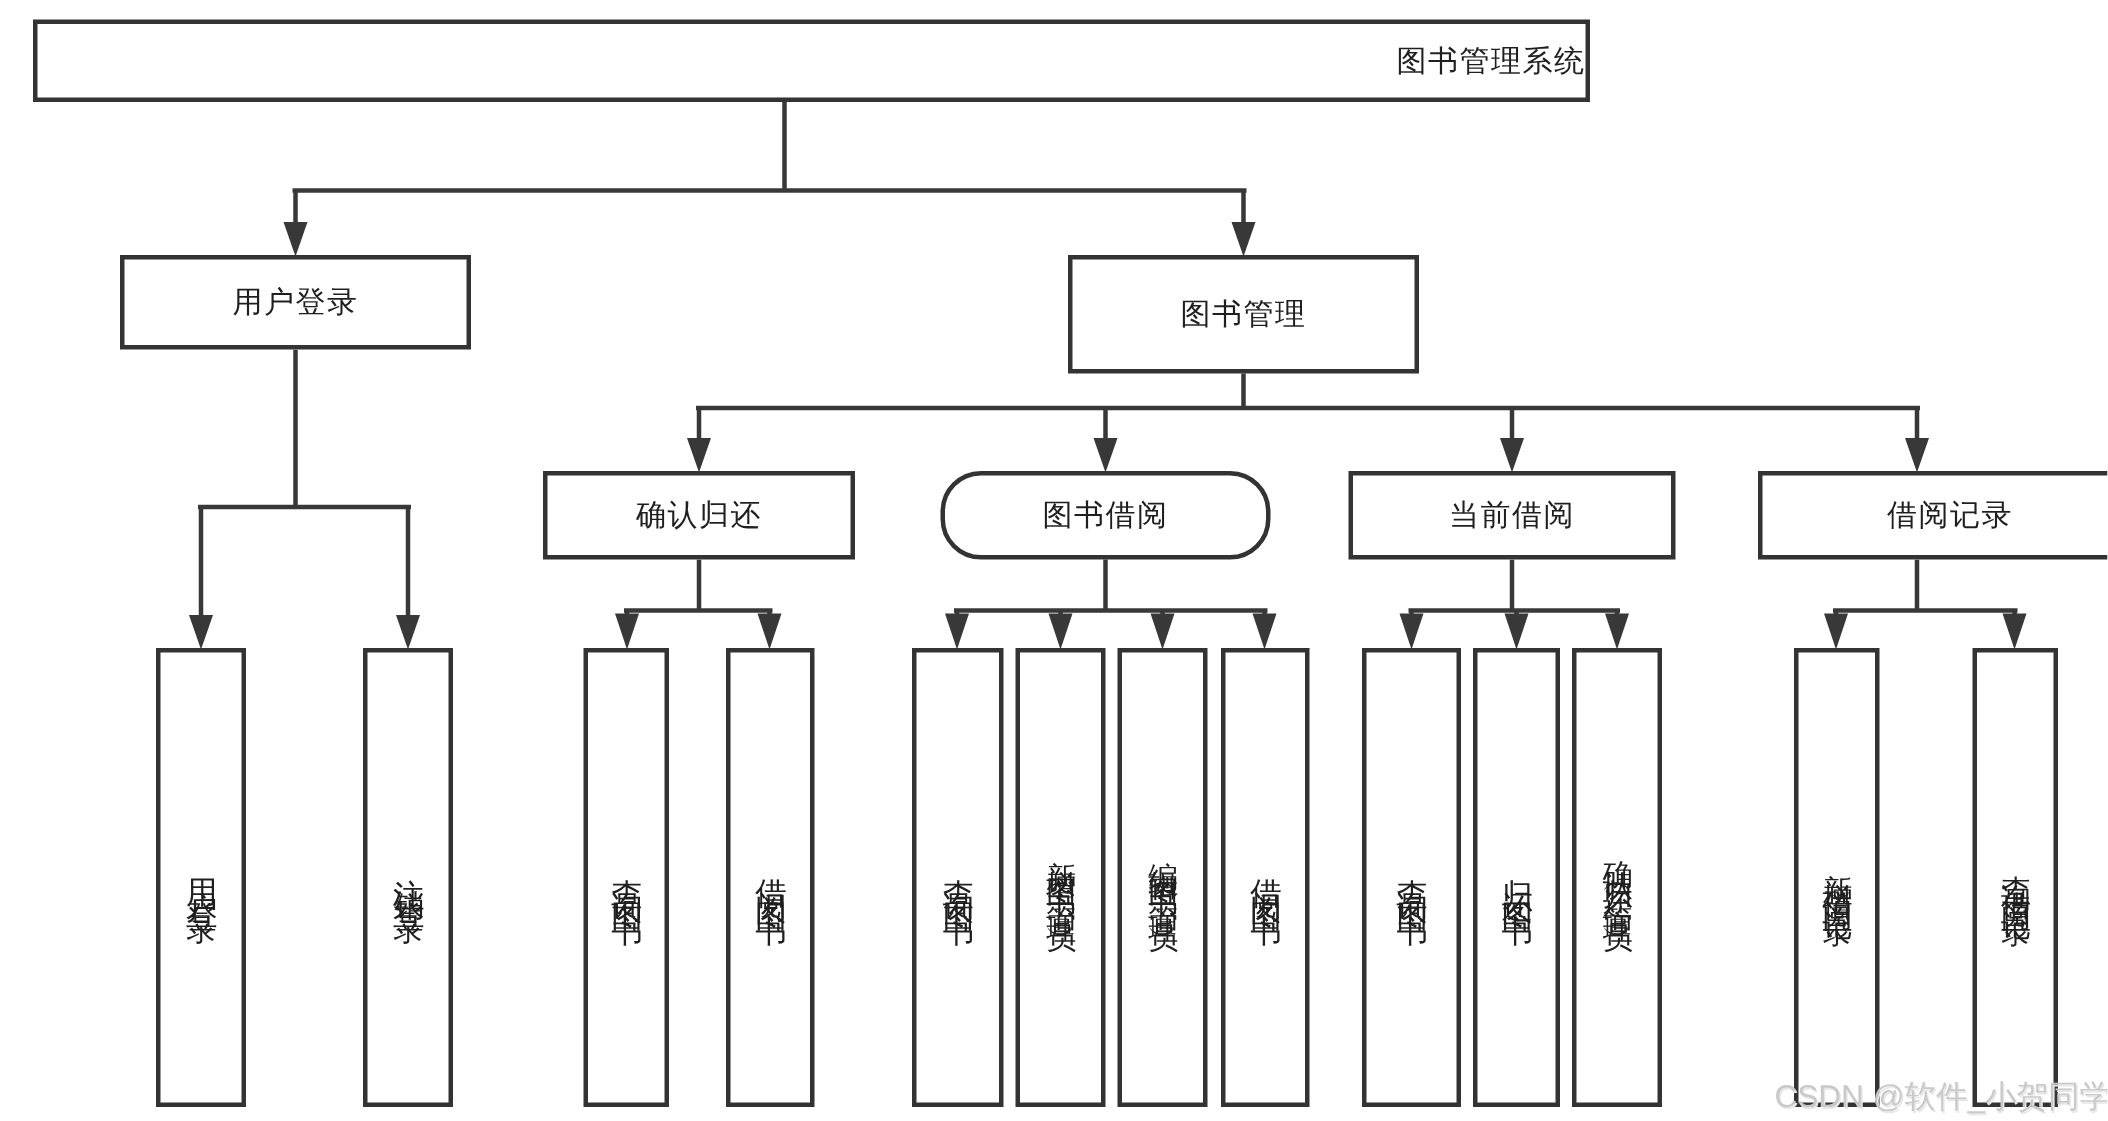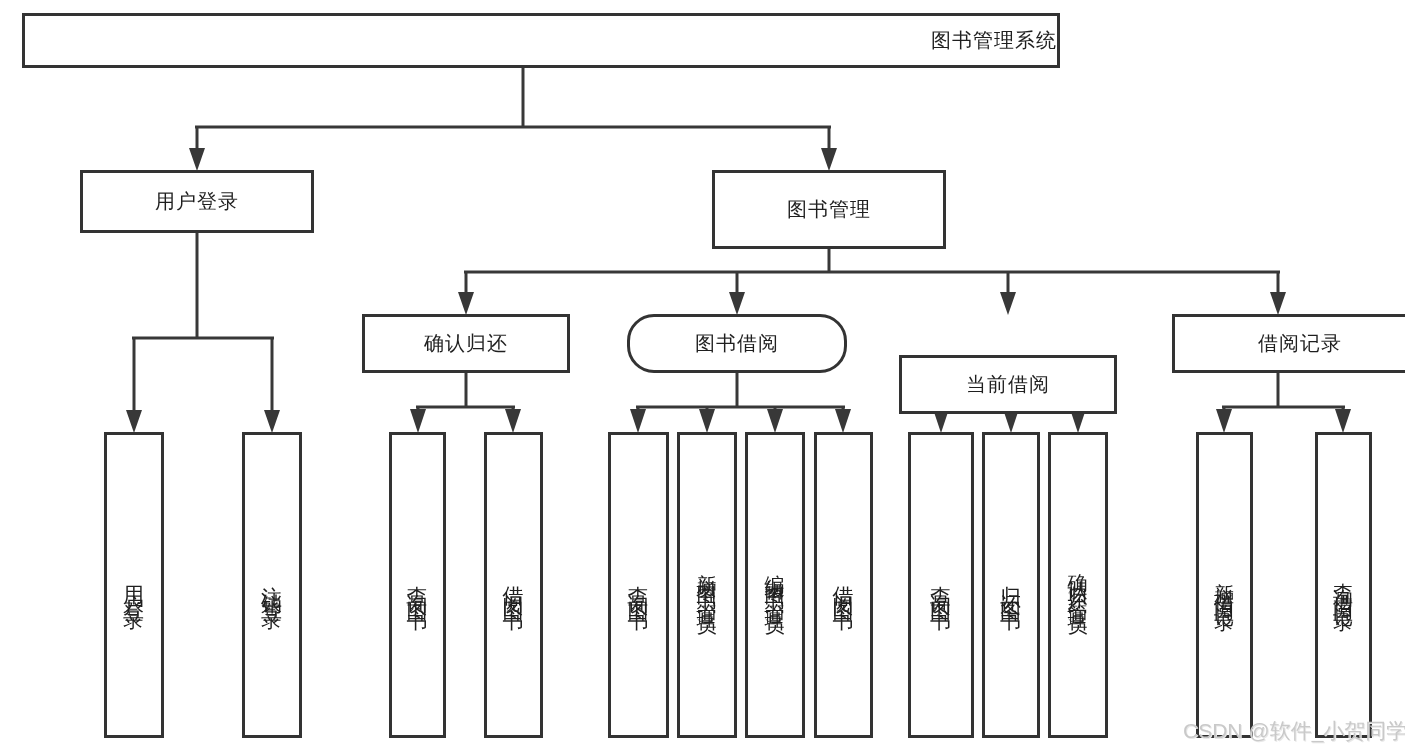--- a/index.html
+++ b/index.html
@@ -120,21 +120,21 @@
   <div class="node h" style="left:712px; top:170px; width:234px; height:79px;">
     <span>图书管理</span>
   </div>
 
   <div class="node h" style="left:362px; top:314px; width:208px; height:59px;">
     <span>确认归还</span>
   </div>
   <div class="node h" style="left:627px; top:314px; width:220px; height:59px;border-radius:27px;">
     <span>图书借阅</span>
   </div>
-  <div class="node h" style="left:899px; top:314px; width:218px; height:59px;margin-top:41px;">
+  <div class="node h" style="left:899px; top:314px; width:218px; height:59px;">
     <span>当前借阅</span>
   </div>
   <div class="node h" style="left:1172px; top:314px; width:256px; height:59px;">
     <span>借阅记录</span>
   </div>
 
   <div class="node v" style="left:104px; top:432px; width:60px; height:306px;">
     <span>用户登录</span>
   </div>
   <div class="node v" style="left:242px; top:432px; width:60px; height:306px;">

